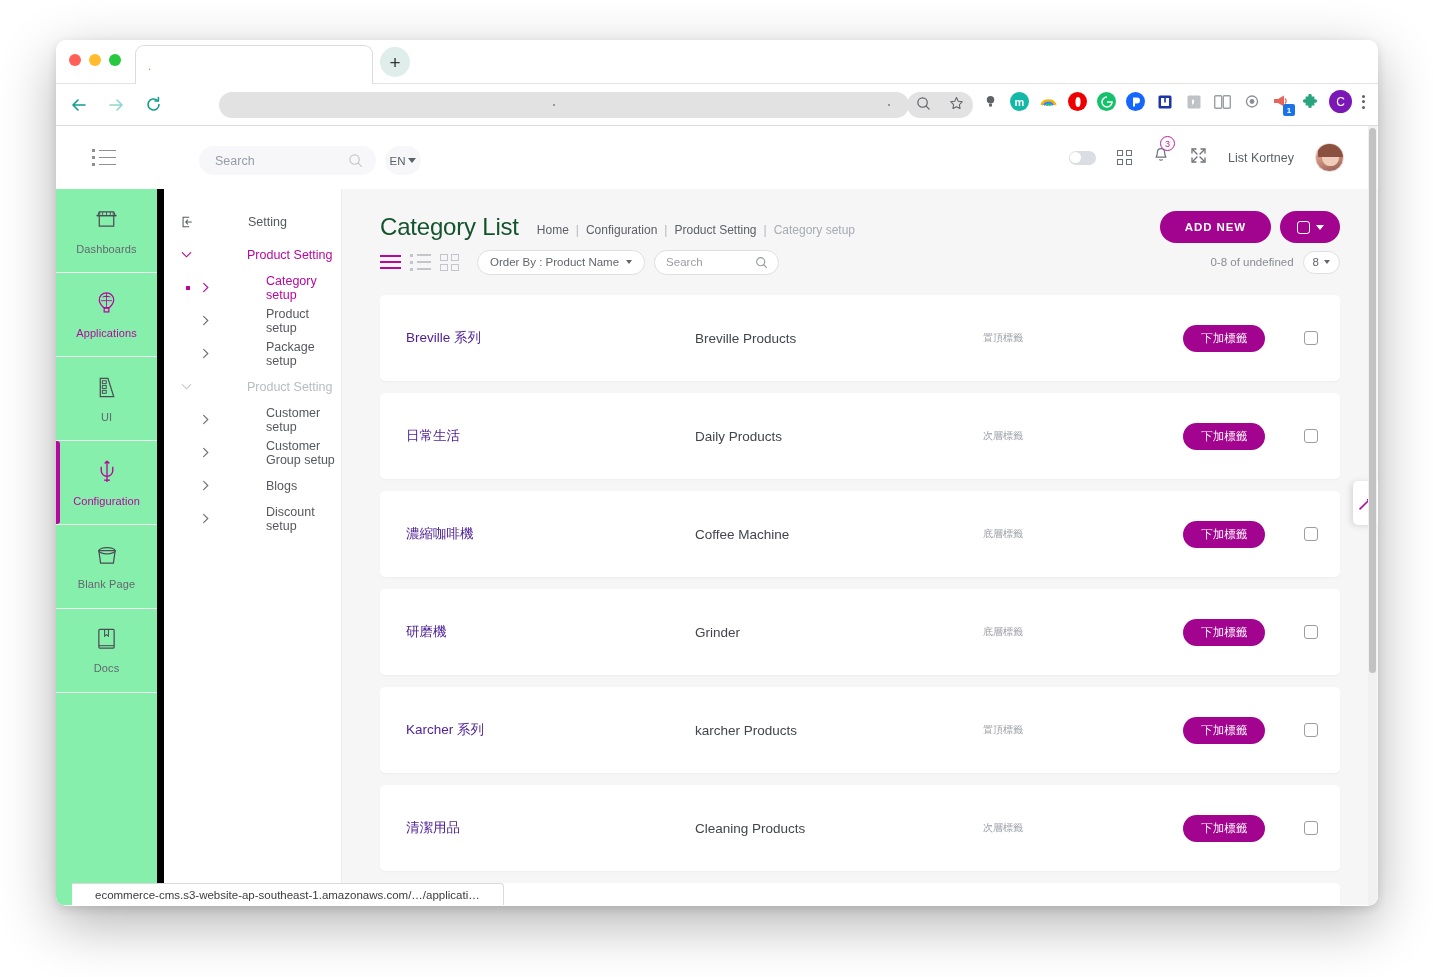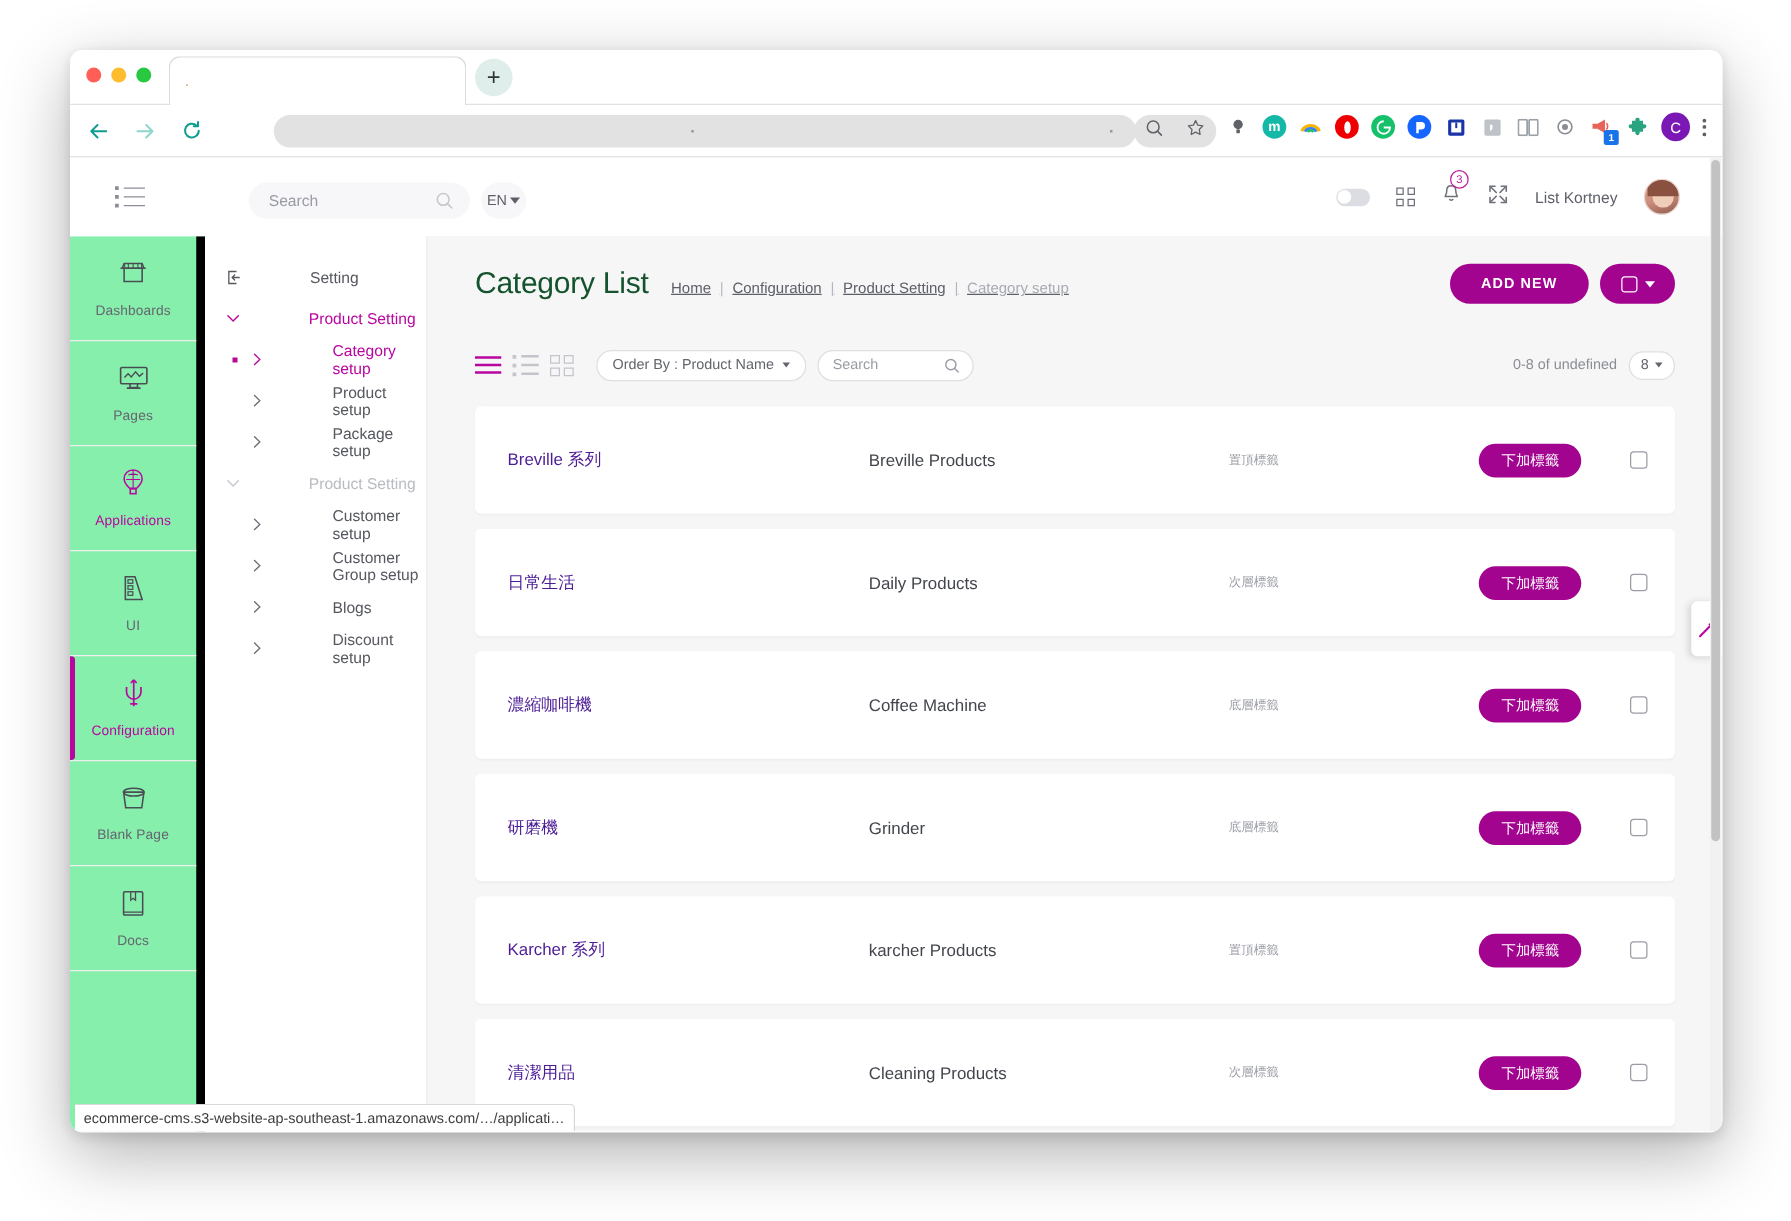--- a/index.html
+++ b/index.html
@@ -276,21 +276,21 @@
   .content-inner { padding: 22px 38px 0 38px; }
 
   .page-head { display: flex; align-items: center; }
   .page-title {
     font-size: 24px; color: #14532d; font-weight: 400;
     letter-spacing: -0.2px;
   }
   .breadcrumb {
     margin-left: 18px; margin-top: 6px;
     font-size: 12px; color: #5e6068;
-    display: flex; align-items: center; gap: 7px; text-decoration: underline;
+    display: flex; align-items: center; gap: 7px;
   }
   .breadcrumb .sep { color: #b6b8bf; }
   .breadcrumb .crumb.last { color: #a9abb3; }
 
   .head-actions {
     margin-left: auto; display: flex; align-items: center; gap: 9px;
   }
   .btn-add {
     background: #a3048f; color: #fff;
     border: none; border-radius: 20px;
@@ -308,21 +308,21 @@
   }
   .caret-d {
     width: 0; height: 0;
     border-left: 4px solid transparent;
     border-right: 4px solid transparent;
     border-top: 5px solid #fff;
   }
 
   
   .toolbar {
-    margin-top: 36px;
+    margin-top: 6px;
     display: flex; align-items: center; gap: 9px;
     height: 26px;
   }
   .vw { display: flex; flex-direction: column; gap: 4px; cursor: pointer; }
   .vw.lines i { width: 21px; height: 2.2px; background: #b8079f; display:block; }
   .vw.list .lrow { display: flex; align-items: center; gap: 4px; }
   .vw.list .ld { width: 3px; height: 3px; background: #c3c5cb; }
   .vw.list .lb { width: 14px; height: 2px; background: #c3c5cb; }
   .vw.grid { display: grid; grid-template-columns: 8px 8px; gap: 3px; }
   .vw.grid i { width: 8px; height: 7px; border: 1.5px solid #c3c5cb; }
@@ -420,27 +420,27 @@
     width: 25px; height: 44px;
     background: #ffffff;
     border-radius: 5px 0 0 5px;
     box-shadow: -2px 1px 6px rgba(0,0,0,0.13);
     display: flex; align-items: center; justify-content: center;
   }
 
   
   .status-url {
     position: absolute;
-    left: 4px; bottom: 0;
+    left: 16px; bottom: 0;
     height: 22px;
     background: #ffffff;
     border: 1px solid #dadada;
     border-left: none; border-bottom: none;
     border-radius: 0 4px 0 0;
-    padding: 0 7px;
+    padding: 0 23px;
     display: flex; align-items: center;
     font-size: 11.5px; color: #3c3c3c;
     z-index: 60;
     white-space: nowrap;
   }
 </style>
 </head>
 <body>
 
 <div id="browser-window">
@@ -637,30 +637,20 @@
             <svg width="25" height="25" viewBox="0 0 26 26">
                 <path d="M4 9h18l-1.5-4h-15z" stroke="#4b4d55" stroke-width="1.3" fill="none"></path>
                 <path d="M5.5 9v11h15V9" stroke="#4b4d55" stroke-width="1.3" fill="none"></path>
                 <path d="M6 5.2v3.6M9 5.2v3.6M13 5.2v3.6M17 5.2v3.6M20 5.2v3.6" stroke="#4b4d55" stroke-width="0.9"></path>
                 <path d="M2.5 9h21" stroke="#4b4d55" stroke-width="1.3"></path>
               </svg>
           </span>
           <span class="rail-label">Dashboards</span>
         </div>
 
-        <div class="rail-item">
-          <span>
-            <svg width="26" height="24" viewBox="0 0 26 24">
-                <rect x="2.5" y="3" width="21" height="13" rx="1" stroke="#4b4d55" stroke-width="1.3" fill="none"></rect>
-                <path d="M5.5 11l3-3 2.5 2.5 3.5-4 3 3.5 3-2.5" stroke="#4b4d55" stroke-width="1.1" fill="none"></path>
-                <path d="M10 16v3h6v-3M7.5 19.5h11" stroke="#4b4d55" stroke-width="1.3" fill="none"></path>
-              </svg>
-          </span>
-          <span class="rail-label">Pages</span>
-        </div>
 
         <div class="rail-item active-text">
           <span>
             <svg width="23" height="25" viewBox="0 0 24 26">
                 <path d="M12 2C7.6 2 4.5 5.2 4.5 9.3c0 3.8 3 6.4 4.6 8h5.8c1.6-1.6 4.6-4.2 4.6-8C19.5 5.2 16.4 2 12 2z" stroke="#b8079f" stroke-width="1.3" fill="none"></path>
                 <path d="M8 6.3c2.5-1.2 5.5-1.2 8 0M6.2 10h11.6" stroke="#b8079f" stroke-width="0.9"></path>
                 <path d="M12 2v15.3" stroke="#b8079f" stroke-width="0.9"></path>
                 <rect x="9.6" y="17.8" width="4.8" height="4" stroke="#b8079f" stroke-width="1.3" fill="none"></rect>
               </svg>
           </span>

